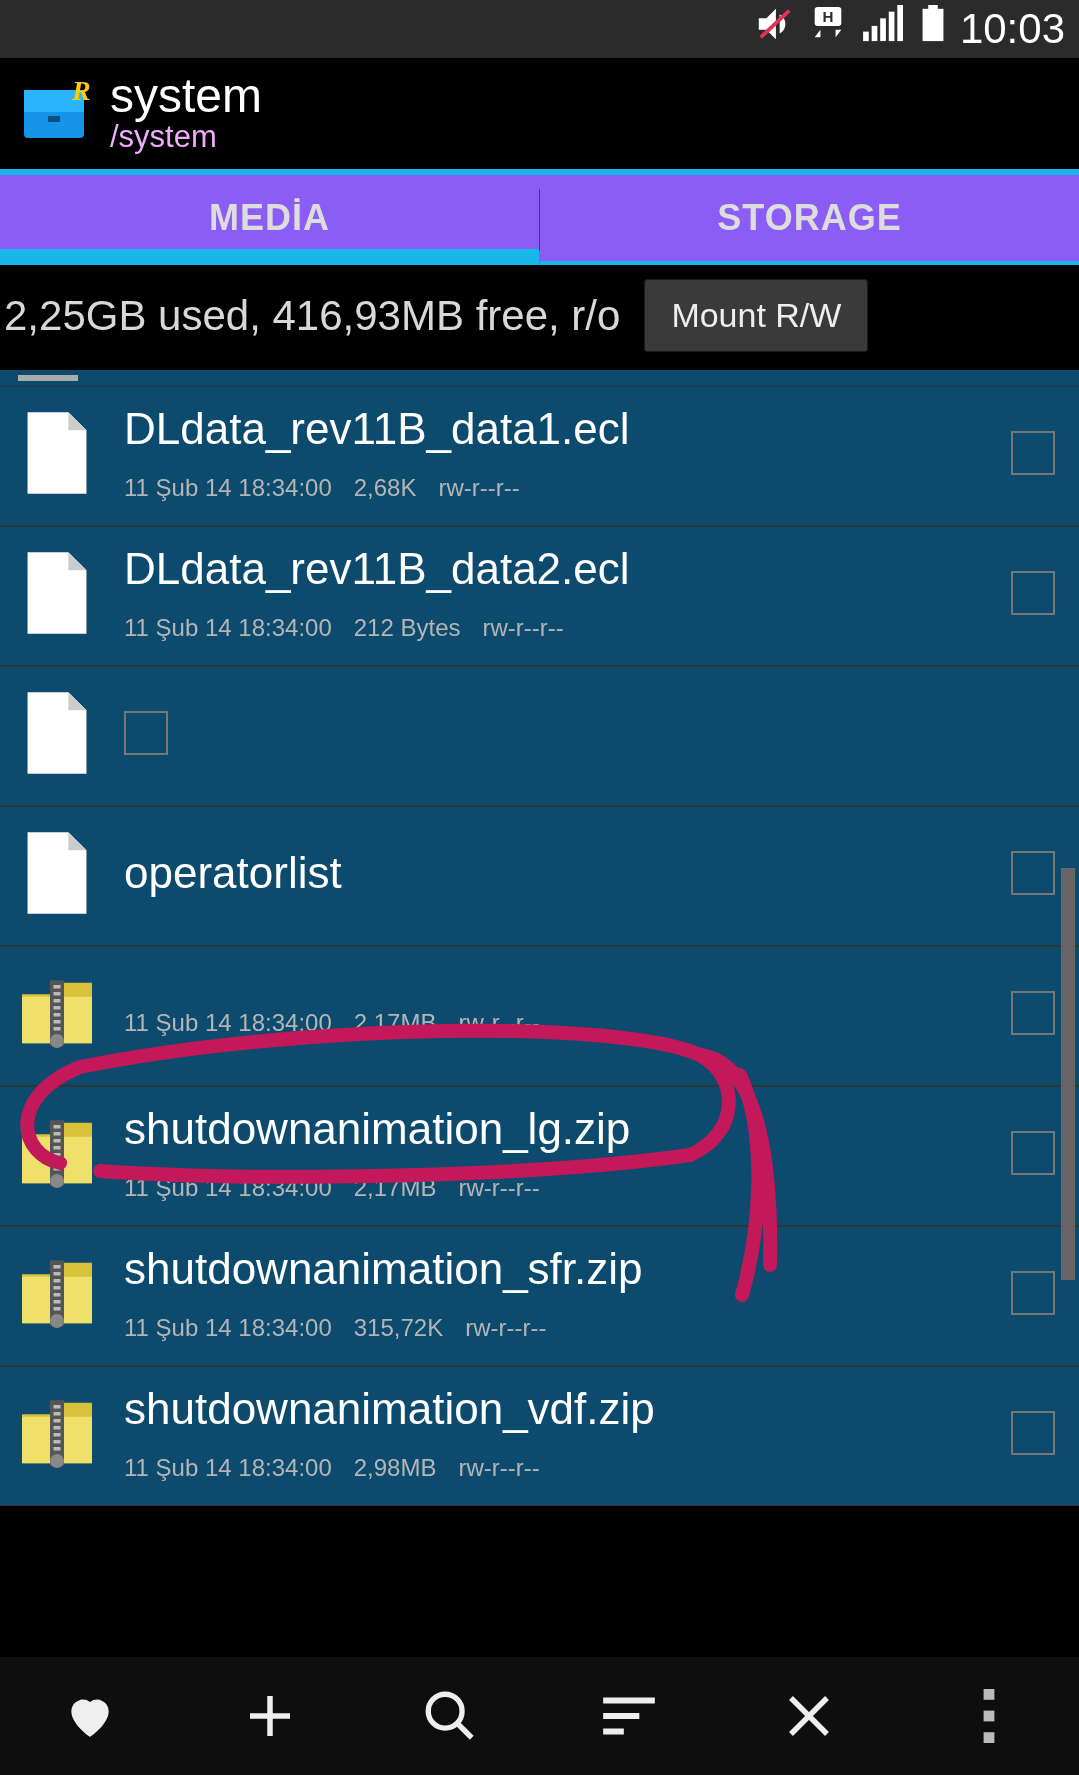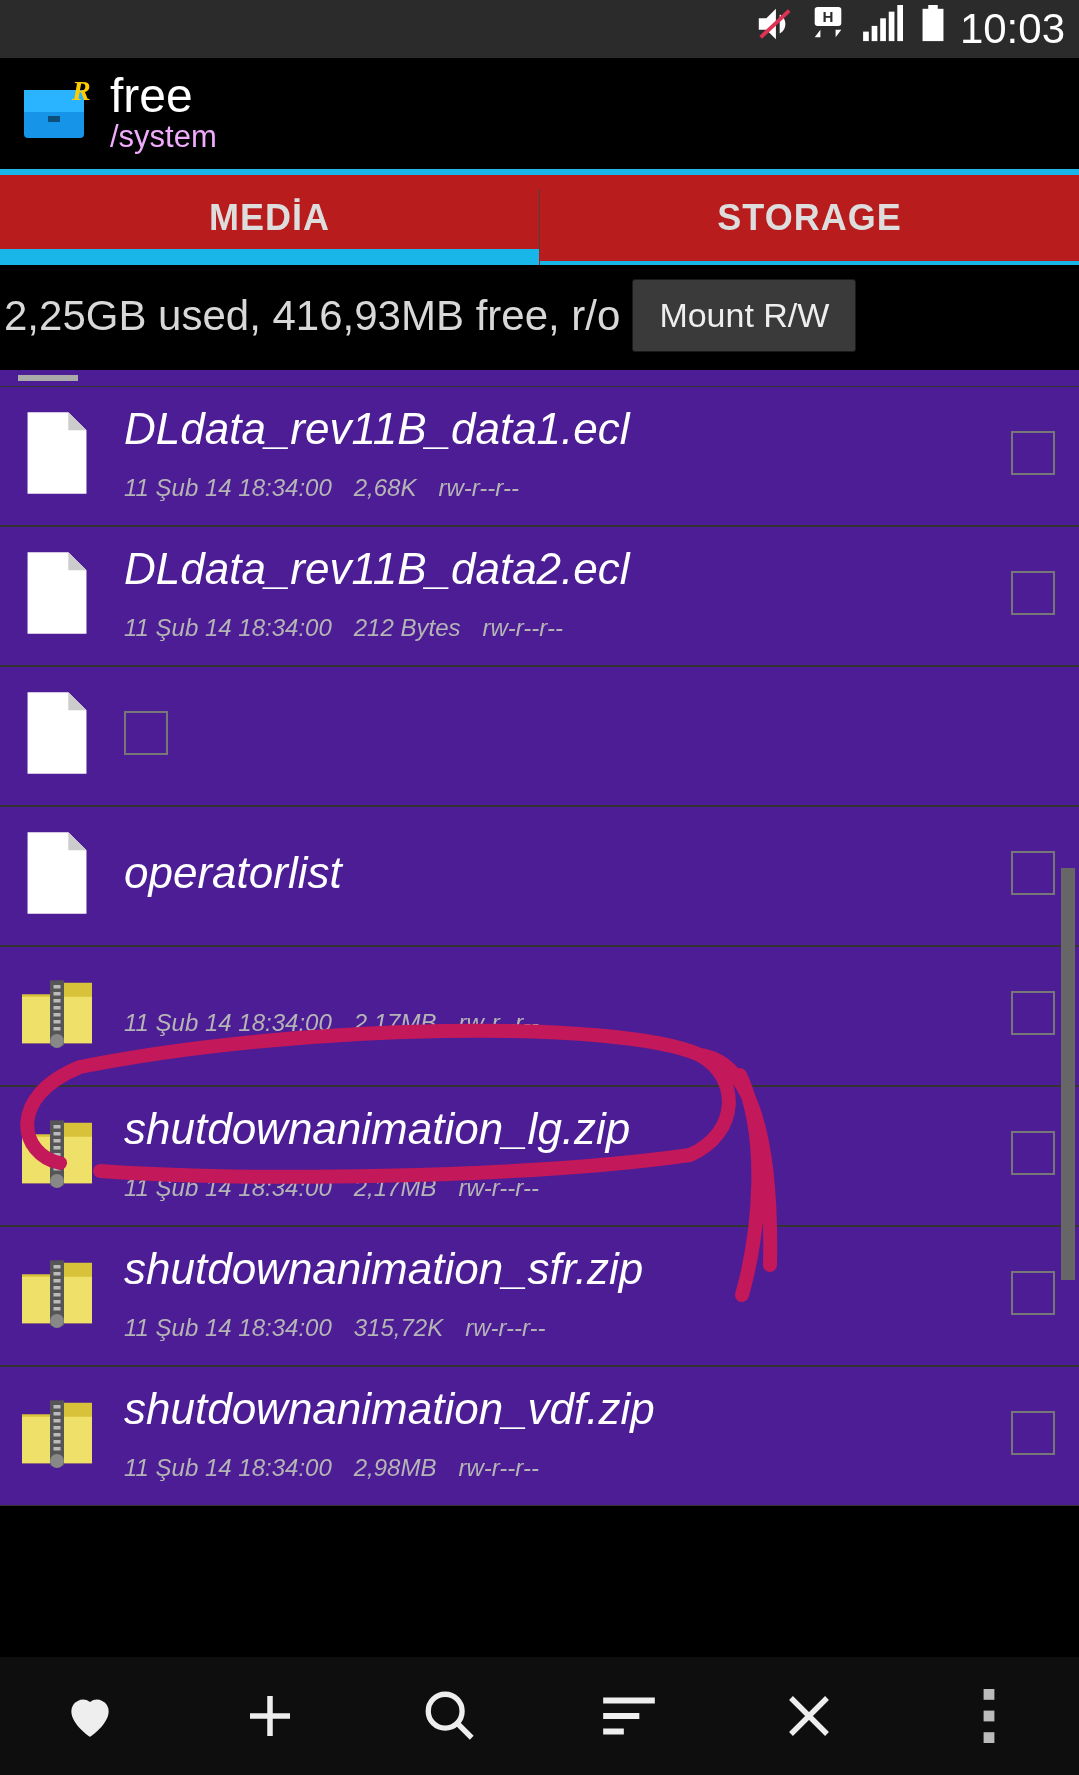--- a/index.html
+++ b/index.html
@@ -4,28 +4,28 @@
 <style>
   * { box-sizing: border-box; margin: 0; padding: 0; }
   html, body { width: 1079px; height: 1775px; background: #000; font-family: Arial, Helvetica, sans-serif; color: #fff; overflow: hidden; }
   .statusbar { height: 58px; background: #2b2b2b; display: flex; justify-content: flex-end; align-items: center; padding: 0 14px; gap: 14px; font-size: 42px; font-weight: 300; }
   .statusbar svg { height: 38px; }
   .header { background: #000; display: flex; align-items: center; padding: 10px 18px 14px 18px; gap: 20px; }
   .header-icon { width: 72px; height: 72px; }
   .header-text .title { font-size: 48px; font-weight: 400; color: #fff; }
   .header-text .path  { font-size: 31px; color: #f0abfc; margin-top: -4px; }
   .divider-accent { height: 6px; background: #19b6ea; }
-  .tabs { display: flex; height: 90px; background: #b91c1c; }
+  .tabs { display: flex; height: 90px; background: #8b5cf6; }
   .tab { flex: 1; display: flex; justify-content: center; align-items: center; font-size: 36px; letter-spacing: 1px; font-weight: 600; color: #ddd; border-bottom: 4px solid #19b6ea; position: relative; }
   .tab.active::after { content:""; position:absolute; bottom:-2px; left:0; right:0; height:14px; background:#19b6ea; }
   .tab-sep { width:1px; background:#444; margin:14px 0; }
-  .infobar { display:flex; align-items:center; gap:12px; padding: 14px 4px 18px 4px; background:#000; }
+  .infobar { display:flex; align-items:center; gap:24px; padding: 14px 4px 18px 4px; background:#000; }
   .infobar .storage-text { font-size: 42px; color:#d8d8d8; }
   .mount-btn { background:#3a3a3a; border:1px solid #1a1a1a; color:#eee; font-size:34px; padding:16px 26px; border-radius:3px; }
-  .file-list { background:#4c1d95;font-style:italic; }
+  .file-list { background:#0c4a6e; }
   .file-row { display:flex; align-items:center; gap:22px; padding: 10px 18px 16px 12px; border-bottom:1px solid #333; border-top:1px solid #333; height:140px; position:relative; }
   .file-row.scroll-head { height:16px; padding:0; border:none; }
   .scroll-head .h-marker { width:60px; height:6px; background:#aaa; margin-left:18px; }
   .icon-slot { width:90px; height:90px; flex-shrink:0; display:flex; align-items:center; justify-content:center; }
   .file-info { flex:1; min-width:0; }
   .file-name { font-size:44px; color:#fff; white-space:nowrap; overflow:hidden; text-overflow:ellipsis; }
   .file-meta { font-size:24px; color:#b5b5b5; margin-top:20px; }
   .file-meta span { margin-right: 22px; }
   .row-check { width:44px; height:44px; border:2px solid #777; margin-right:6px; }
   .bottom-bar { position:absolute; bottom:0; left:0; right:0; height:118px; background:#0e0e0e; display:flex; align-items:center; }
@@ -72,21 +72,21 @@
 <div class="header">
   <span class="header-icon">
     <svg viewBox="0 0 72 72" width="72" height="72">
       <rect x="6" y="14" width="60" height="48" rx="4" fill="#1695e8"></rect>
       <rect x="6" y="14" width="60" height="22" fill="#2ab4ff"></rect>
       <rect x="30" y="40" width="12" height="6" fill="#0b4f7a"></rect>
       <text x="54" y="24" font-size="28" font-style="italic" font-weight="700" fill="#ffcc00" font-family="serif">R</text>
     </svg>
   </span>
   <div class="header-text">
-    <div class="title">free</div>
+    <div class="title">system</div>
     <div class="path">/system</div>
   </div>
 </div>
 <div class="divider-accent"></div>
 
 <div class="tabs">
   <div class="tab active">
       <span>MEDİA</span>
     </div>
   <div class="tab-sep"></div>

